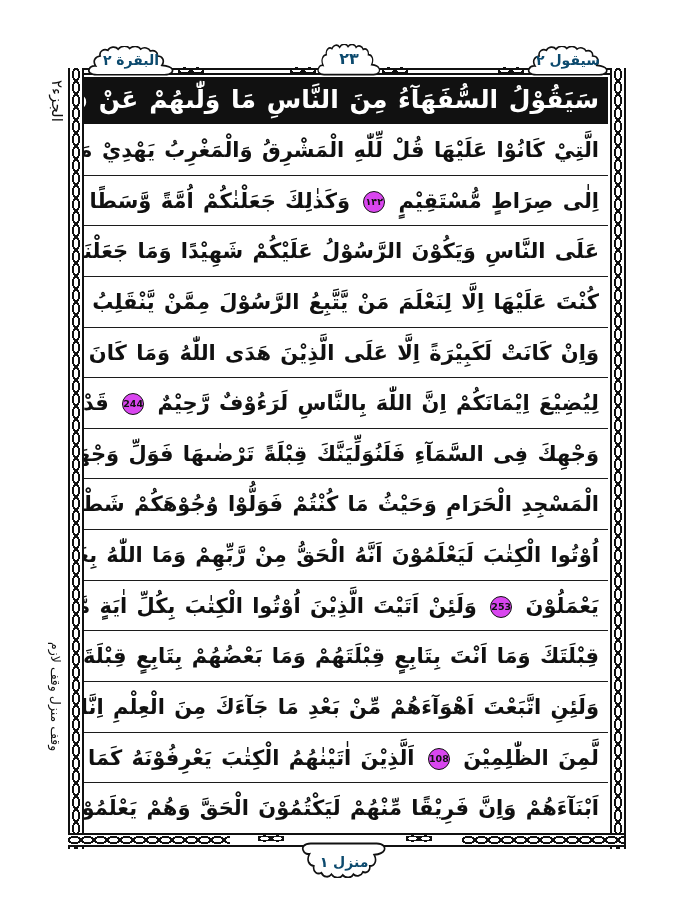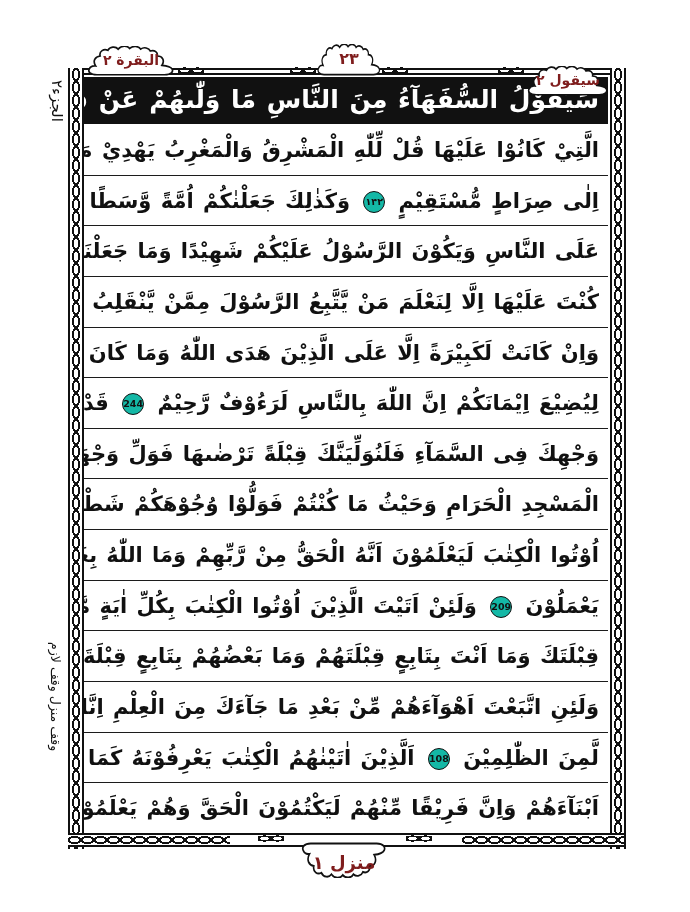--- a/index.html
+++ b/index.html
@@ -56,38 +56,38 @@
   }
   .qline-reverse {
     flex:0 0 50px; background:#111; color:#fff; font-size:25px;
     text-align:center; text-align-last:center; line-height:50px;
     box-shadow:inset 0 2px 0 #fff, inset 0 -1px 0 #fff;
   }
   .qline:nth-child(n+3) { border-top:1.5px solid #1c1c1c; }
   .ayah-marker {
     display:inline-block; width:20px; height:20px; border:1.5px solid #111;
     border-radius:50%; font-size:9.5px; font-weight:bold; line-height:19px;
-    text-align:left; vertical-align:middle; margin:0 4px; background:#14b8a6; color:#111;
+    text-align:left; vertical-align:middle; margin:0 4px; background:#d946ef; color:#111;
     text-align-last:center;
   }
   
   .cartouche { position:absolute; }
   .cartouche svg { position:absolute; left:0; top:0; width:100%; height:100%; }
   .cartouche svg.flip { transform:scaleY(-1); }
   .cart-label {
     position:absolute; inset:0; display:flex; align-items:center; justify-content:center;
-    direction:rtl; font-weight:bold; color:#7f1d1d; padding-bottom:3px;
+    direction:rtl; font-weight:bold; color:#0c4a6e; padding-bottom:3px;
   }
   .cart-surah  { left:86px;  top:46px; width:90px; height:30px; }
   .cart-page   { left:316px; top:44px; width:66px; height:32px; }
-  .cart-juz    { left:526px; top:46px; width:84px; height:30px;margin-top:20px; }
+  .cart-juz    { left:526px; top:46px; width:84px; height:30px; }
   .cart-manzil { left:300px; top:842px; width:88px; height:36px; }
   .cart-surah .cart-label, .cart-juz .cart-label { font-size:14px; }
   .cart-page .cart-label { font-size:16px; }
-  .cart-manzil .cart-label { font-size:18px; padding-bottom:0; padding-top:4px; }
+  .cart-manzil .cart-label { font-size:14px; padding-bottom:0; padding-top:4px; }
 </style>
 </head>
 <body>
 
 <svg width="0" height="0" style="position:absolute">
   <defs>
     <symbol id="cloud-cartouche" viewBox="0 0 140 48" preserveAspectRatio="none">
       <path d="M17,46 C6,46 3,41 5,37 C6.5,33.5 11,31.5 15,32 C10,24 14,17 22,16 C20,8 28,4 34,7 C37,1 46,0 50,5 C55,-1 64,-1 68,4 C73,-1 82,0 85,5 C90,1 98,3 100,8 C107,6 112,10 111,16 C119,16 123,23 118,31 C124,31.5 132,33 134,37 C136,41 133,46 122,46 Z" fill="#ffffff" stroke="#111111" stroke-width="2.6"></path>
     </symbol>
   </defs>
@@ -111,21 +111,21 @@
       <div class="qline qline-reverse"><span>سَيَقُوْلُ السُّفَهَآءُ مِنَ النَّاسِ مَا وَلّٰىهُمْ عَنْ قِبْلَتِهِمُ</span> </div>
       <div class="qline"><span>الَّتِيْ كَانُوْا عَلَيْهَا قُلْ لِّلّٰهِ الْمَشْرِقُ وَالْمَغْرِبُ يَهْدِيْ مَنْ يَّشَآءُ</span> </div>
       <div class="qline"><span>اِلٰى صِرَاطٍ مُّسْتَقِيْمٍ</span> <span class="ayah-marker">۱۴۲</span> <span>وَكَذٰلِكَ جَعَلْنٰكُمْ اُمَّةً وَّسَطًا لِّتَكُوْنُوْا شُهَدَآءَ</span> </div>
       <div class="qline"><span>عَلَى النَّاسِ وَيَكُوْنَ الرَّسُوْلُ عَلَيْكُمْ شَهِيْدًا وَمَا جَعَلْنَا الْقِبْلَةَ الَّتِيْ</span> </div>
       <div class="qline"><span>كُنْتَ عَلَيْهَا اِلَّا لِنَعْلَمَ مَنْ يَّتَّبِعُ الرَّسُوْلَ مِمَّنْ يَّنْقَلِبُ عَلٰى عَقِبَيْهِ</span> </div>
       <div class="qline"><span>وَاِنْ كَانَتْ لَكَبِيْرَةً اِلَّا عَلَى الَّذِيْنَ هَدَى اللّٰهُ وَمَا كَانَ اللّٰهُ</span> </div>
       <div class="qline"><span>لِيُضِيْعَ اِيْمَانَكُمْ اِنَّ اللّٰهَ بِالنَّاسِ لَرَءُوْفٌ رَّحِيْمٌ</span> <span class="ayah-marker">244</span> <span>قَدْ نَرٰى تَقَلُّبَ</span> </div>
       <div class="qline"><span>وَجْهِكَ فِى السَّمَآءِ فَلَنُوَلِّيَنَّكَ قِبْلَةً تَرْضٰىهَا فَوَلِّ وَجْهَكَ شَطْرَ</span> </div>
       <div class="qline"><span>الْمَسْجِدِ الْحَرَامِ وَحَيْثُ مَا كُنْتُمْ فَوَلُّوْا وُجُوْهَكُمْ شَطْرَهُ وَاِنَّ الَّذِيْنَ</span> </div>
       <div class="qline"><span>اُوْتُوا الْكِتٰبَ لَيَعْلَمُوْنَ اَنَّهُ الْحَقُّ مِنْ رَّبِّهِمْ وَمَا اللّٰهُ بِغَافِلٍ عَمَّا</span> </div>
-      <div class="qline"><span>يَعْمَلُوْنَ</span> <span class="ayah-marker">209</span> <span>وَلَئِنْ اَتَيْتَ الَّذِيْنَ اُوْتُوا الْكِتٰبَ بِكُلِّ اٰيَةٍ مَّا تَبِعُوْا</span> </div>
+      <div class="qline"><span>يَعْمَلُوْنَ</span> <span class="ayah-marker">253</span> <span>وَلَئِنْ اَتَيْتَ الَّذِيْنَ اُوْتُوا الْكِتٰبَ بِكُلِّ اٰيَةٍ مَّا تَبِعُوْا</span> </div>
       <div class="qline"><span>قِبْلَتَكَ وَمَا اَنْتَ بِتَابِعٍ قِبْلَتَهُمْ وَمَا بَعْضُهُمْ بِتَابِعٍ قِبْلَةَ بَعْضٍ</span> </div>
       <div class="qline"><span>وَلَئِنِ اتَّبَعْتَ اَهْوَآءَهُمْ مِّنْ بَعْدِ مَا جَآءَكَ مِنَ الْعِلْمِ اِنَّكَ اِذًا</span> </div>
       <div class="qline"><span>لَّمِنَ الظّٰلِمِيْنَ</span> <span class="ayah-marker">108</span> <span>اَلَّذِيْنَ اٰتَيْنٰهُمُ الْكِتٰبَ يَعْرِفُوْنَهُ كَمَا يَعْرِفُوْنَ</span> </div>
       <div class="qline"><span>اَبْنَآءَهُمْ وَاِنَّ فَرِيْقًا مِّنْهُمْ لَيَكْتُمُوْنَ الْحَقَّ وَهُمْ يَعْلَمُوْنَ</span>  </div>
     </div>
 
   <div class="bottom-band">
     <div class="braid-h" style="left:0; width:162px;"></div>
     <div class="braid-h" style="right:0; width:162px;"></div>
   </div>

